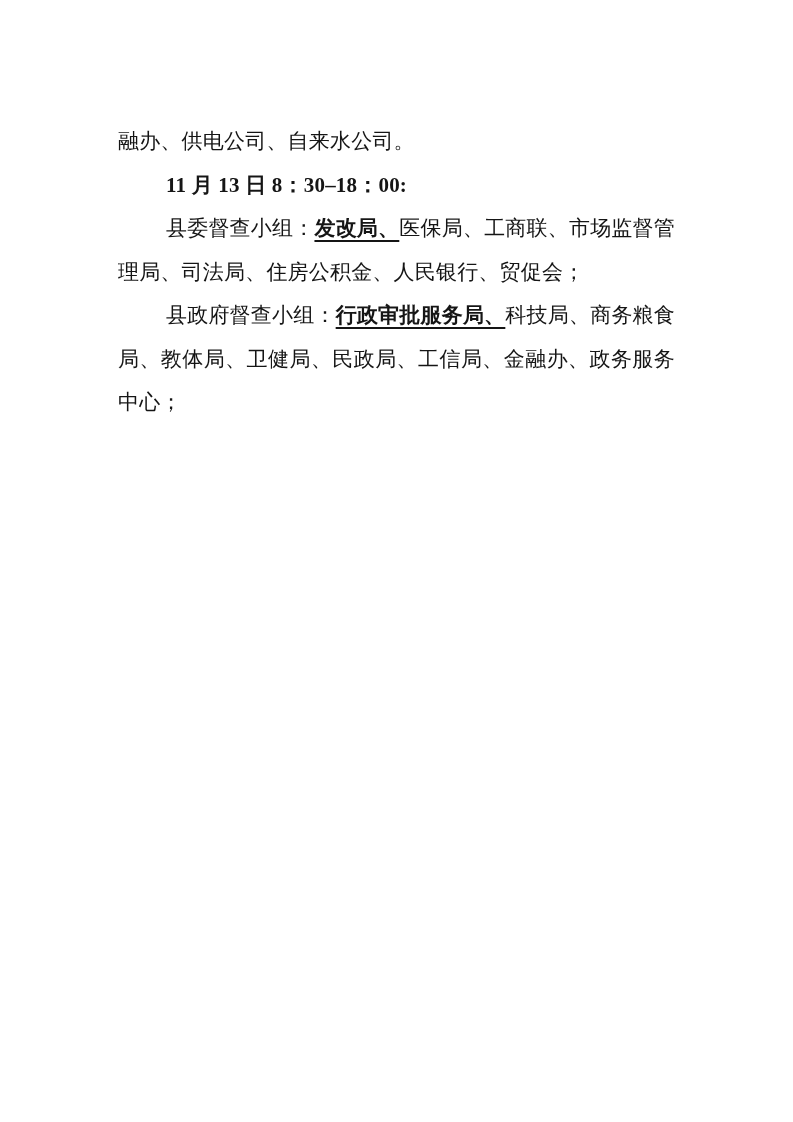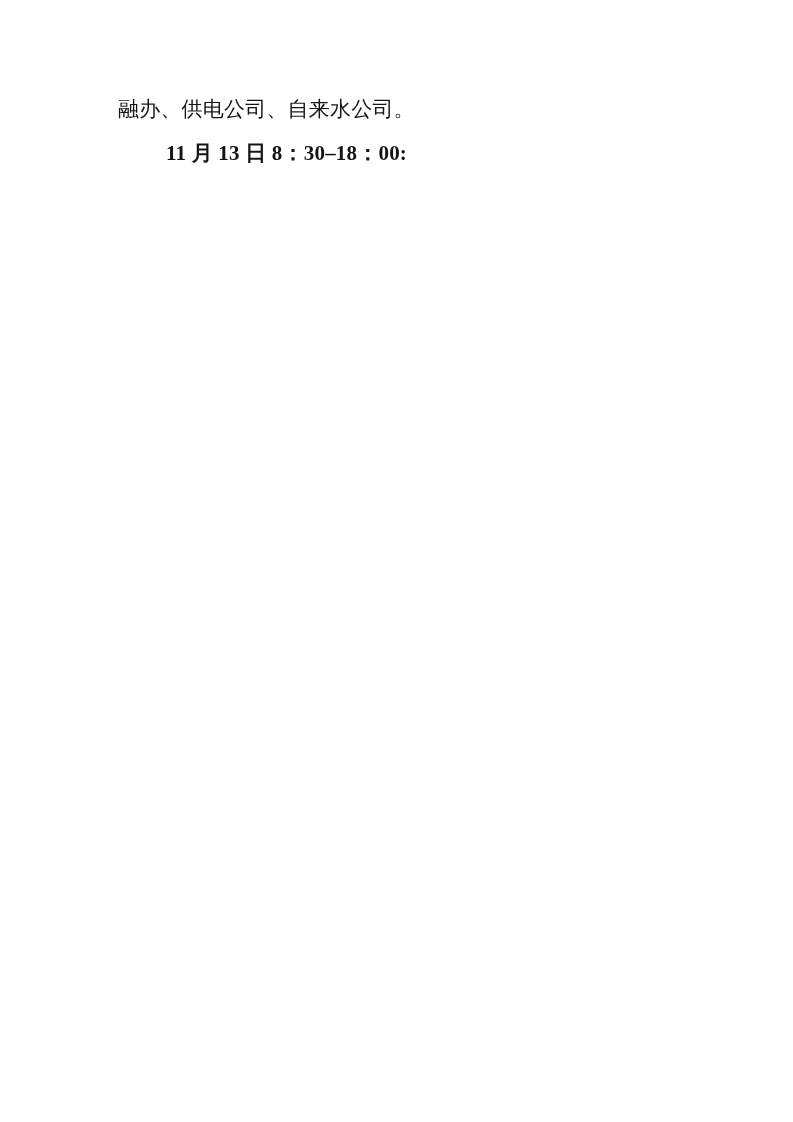--- a/index.html
+++ b/index.html
@@ -8,20 +8,21 @@
     background: #ffffff;
   }
   .page {
     position: relative;
     width: 793px;
     height: 794px;
     background: #ffffff;
     overflow: hidden;
     font-family: "Liberation Serif", serif;
     color: #151515;
+    margin-top: 32px;
   }
   .content {
     position: absolute;
     left: 118px;
     top: 88px;
     width: 557px;
     font-size: 21px;
     line-height: 43.5px;
     text-align: justify;
     letter-spacing: 0.2px;
@@ -57,20 +58,22 @@
 <body>
 
 <div class="page">
 
   <div class="content">
 
     <p class="para"><span>融办、供电公司、自来水公司。</span></p>
 
     <p class="para para-indent"><span class="bold-run">11 月 13 日 8：30–18：00:</span></p>
 
+    <p class="para para-indent"><span>县委督查小组：</span><span class="hl-run">发改局、</span><span>医保局、工商联、市场监督管理局、司法局、住房公积金、人民银行、贸促会；</span></p>
 
+    <p class="para para-indent"><span>县政府督查小组：</span><span class="hl-run">行政审批服务局、</span><span>科技局、商务粮食局、教体局、卫健局、民政局、工信局、金融办、政务服务中心；</span></p>
 
 
   </div>
 
   <div class="footer">– 9 –</div>
 
 </div>
 
 </body></html>

